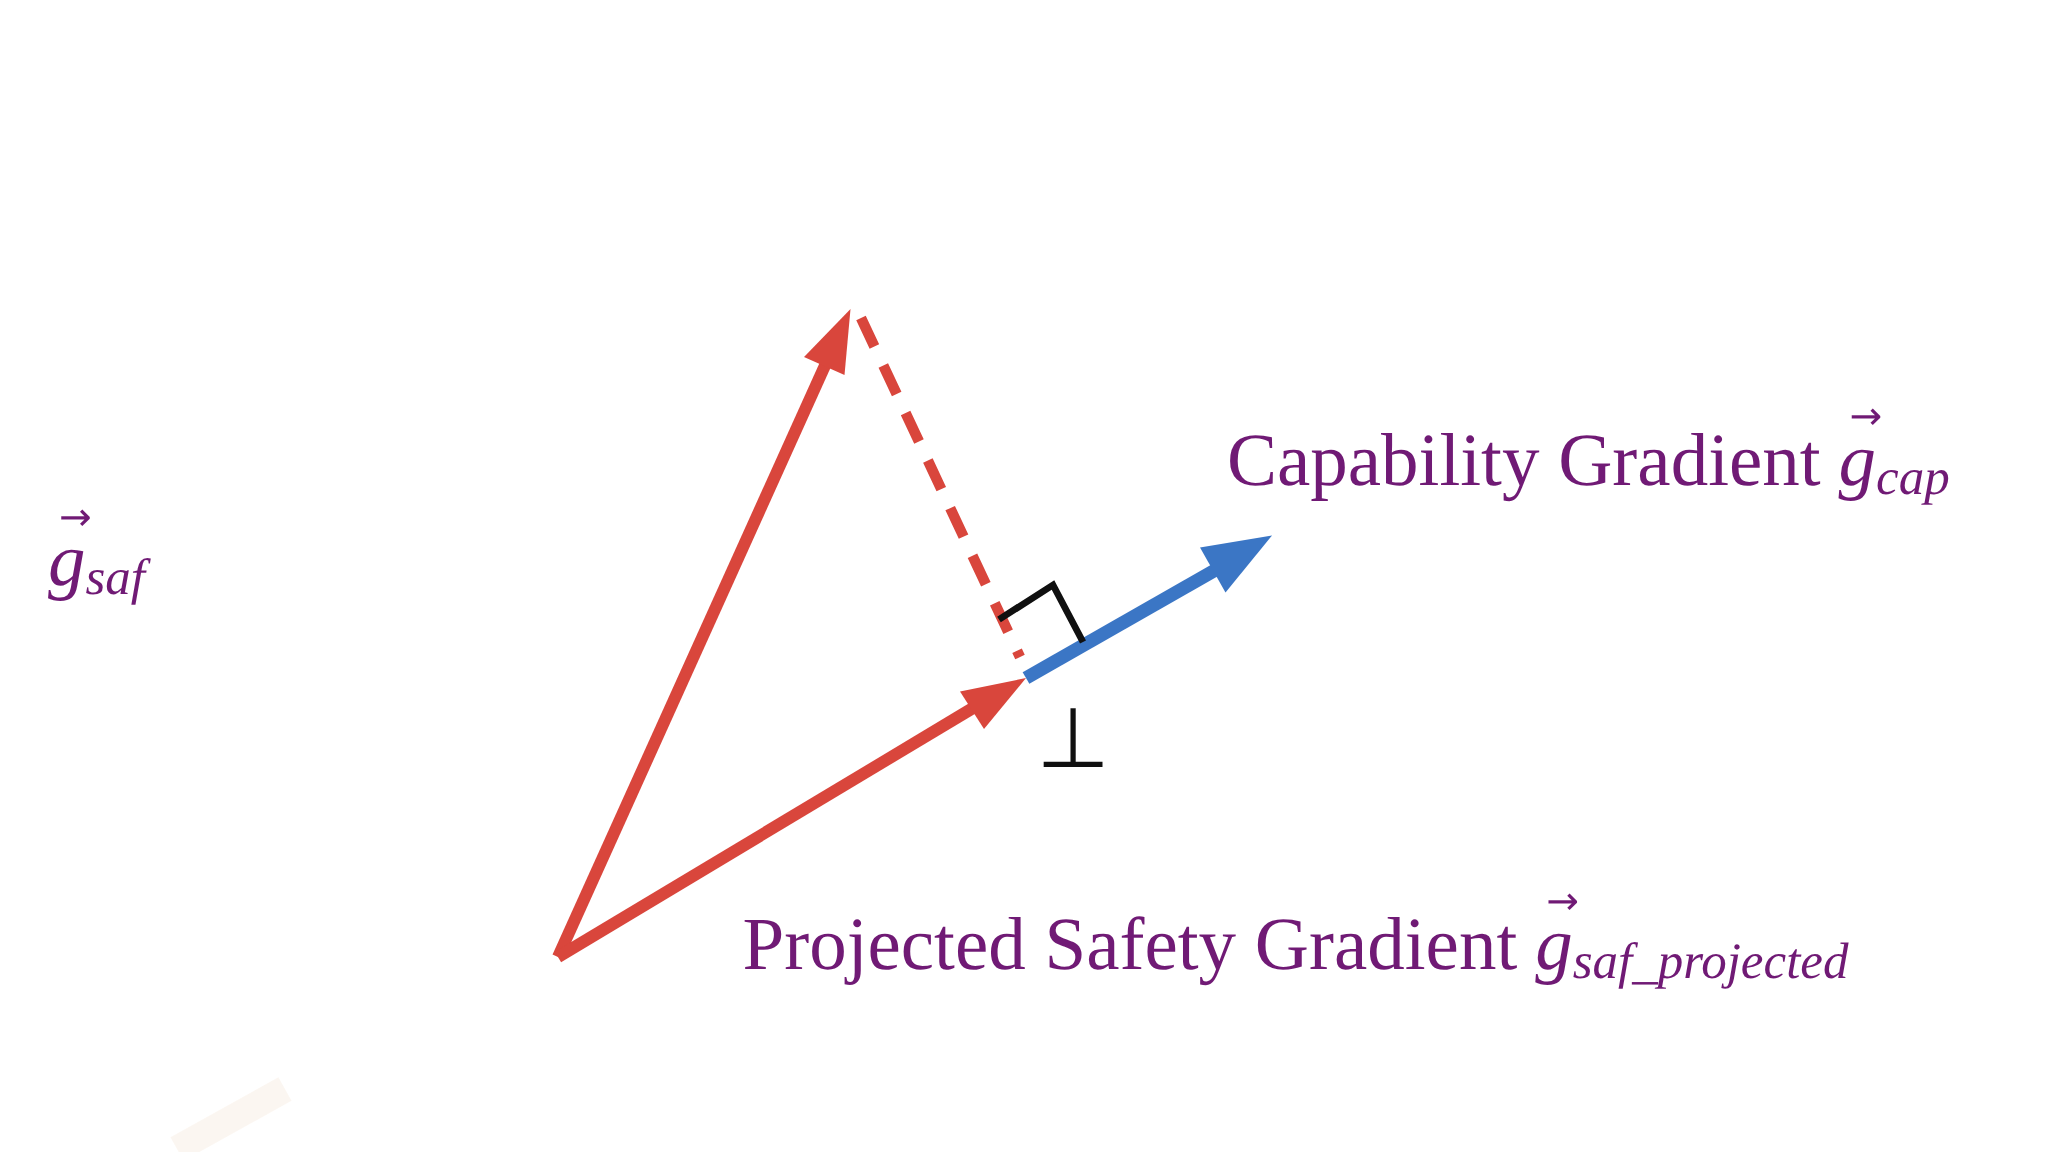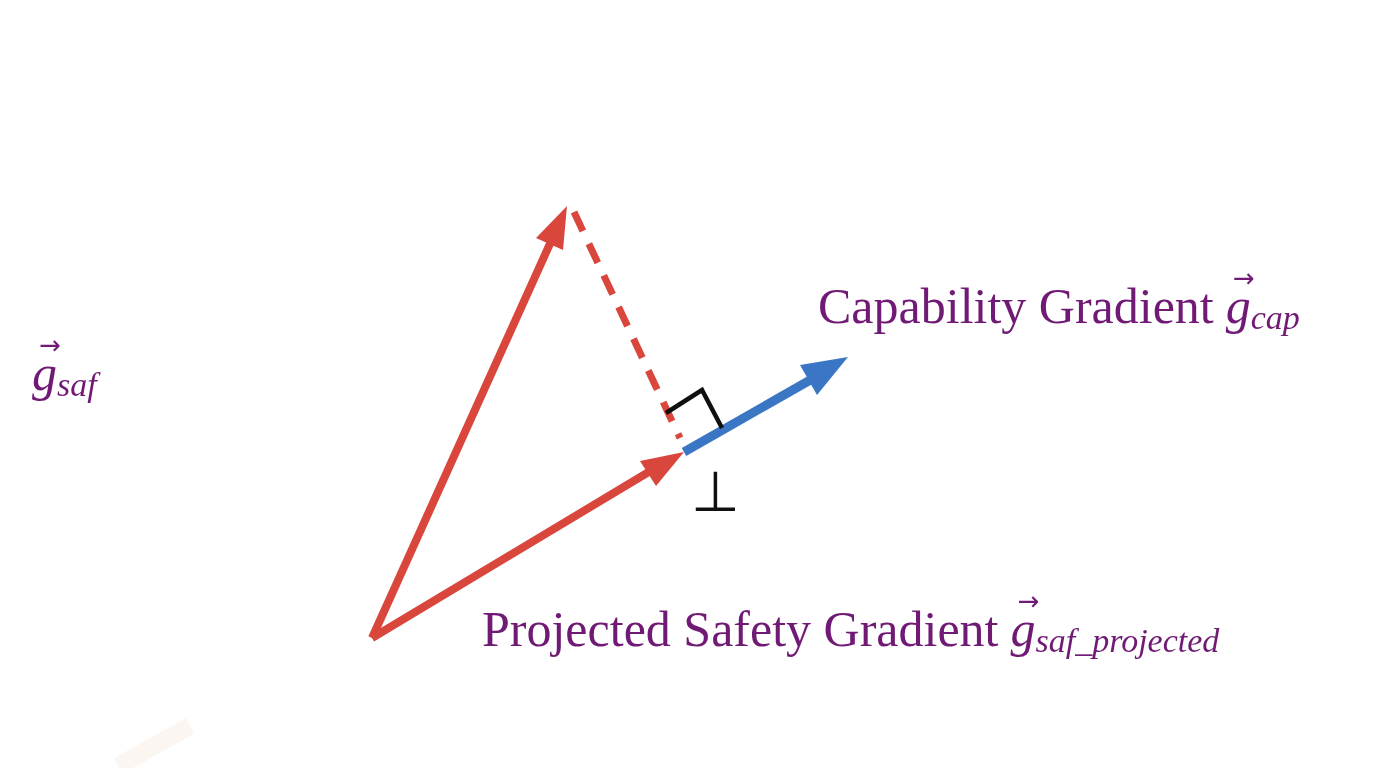--- a/index.html
+++ b/index.html
@@ -86,17 +86,17 @@
   </svg>
 
   <div class="lbl" style="left:20px; top:348px;">
     <span class="vec"><span class="vec-arrow">→</span><span class="vec-g">g</span><span class="vec-sub">saf</span></span>
   </div>
 
   <div class="lbl" style="left:818px; top:281px;">
     <span>Capability Gradient</span><span class="vec"><span class="vec-arrow">→</span><span class="vec-g">g</span><span class="vec-sub">cap</span></span>
   </div>
 
-  <div class="lbl" style="left:482px; top:604px;">
+  <div class="lbl" style="left:495px; top:604px;">
     <span>Projected Safety Gradient</span><span class="vec"><span class="vec-arrow">→</span><span class="vec-g">g</span><span class="vec-sub">saf_projected</span></span>
   </div>
 
 </div>
 
 </body></html>

